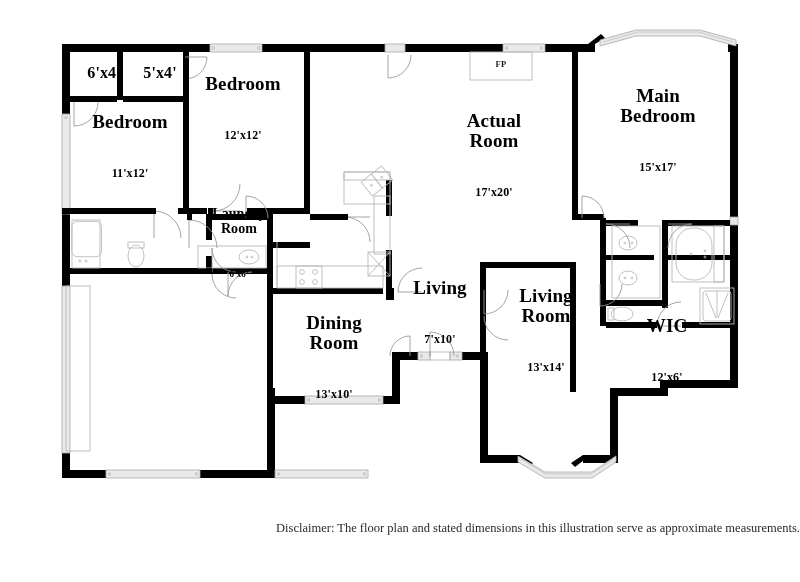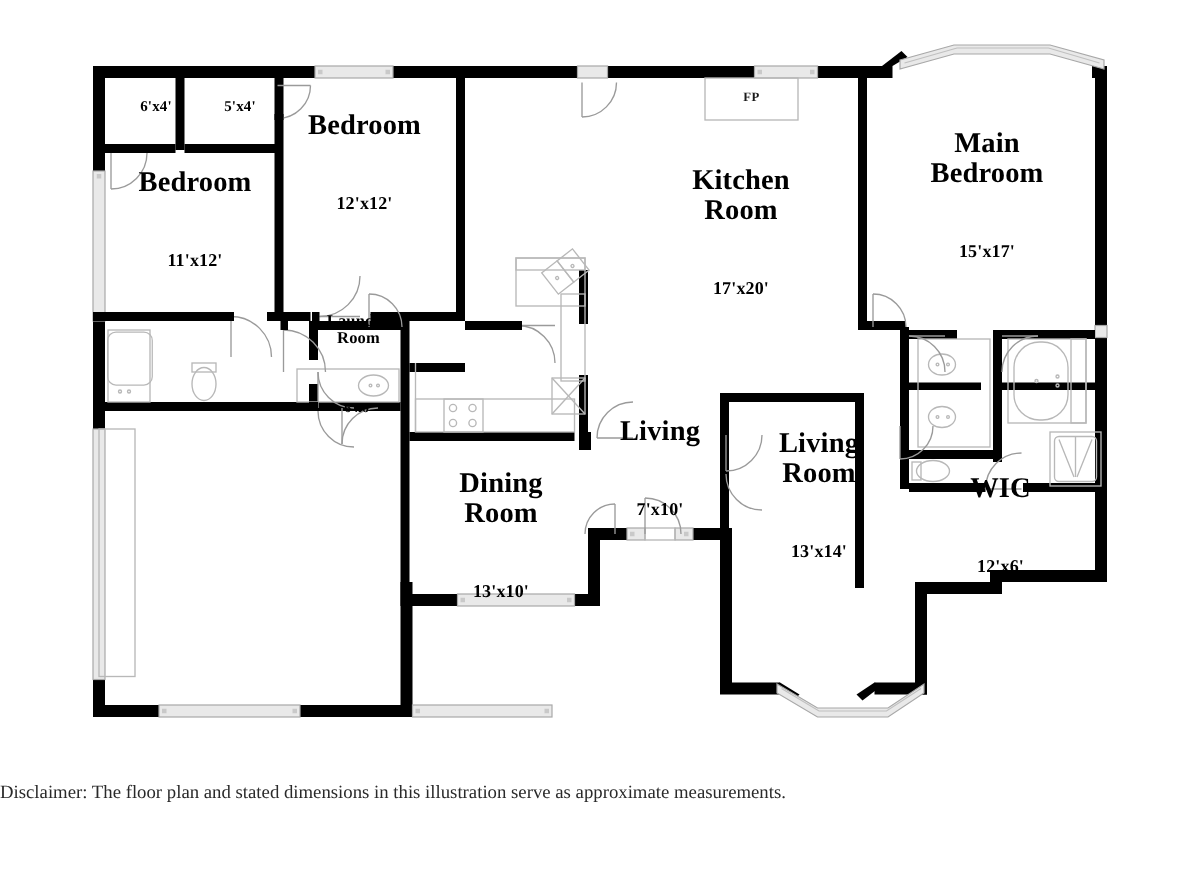--- a/index.html
+++ b/index.html
@@ -41,38 +41,38 @@
   .room-label .rl-name {
     display: block;
     font-size: 19px;
     letter-spacing: 0.1px;
   }
   .room-label .rl-dim {
     display: block;
     font-size: 12px;
     letter-spacing: 0.1px;
   }
-  .room-label.small .rl-name { font-size: 11px; }
+  .room-label.small .rl-name { font-size: 14px; }
   .room-label.small .rl-dim { font-size: 9px; }
-  .room-label.tiny .rl-name { font-size: 10px; padding-left: 16px; }
+  .room-label.tiny .rl-name { font-size: 16px; padding-left: 16px; }
   .fp-label {
     position: absolute;
     font-family: "Liberation Serif", serif;
     font-weight: bold;
     font-size: 8.5px;
     color: #1a1a1a;
     transform: translate(-50%, -50%);
     letter-spacing: 0.3px;
   }
   #disclaimer {
     position: absolute;
     left: 0;
     top: 519px;
     width: 800px;
-    text-align: left;
+    text-align: right;
     font-family: "Liberation Serif", serif;
     font-size: 12.5px;
     color: #2a2a2a;
     line-height: 1.45;
   }
   #disclaimer span { display: block; }
 </style>
 </head>
 <body>
 
@@ -461,21 +461,21 @@
     <span class="rl-dim">11'x12'</span>
   </div>
 
   <div class="room-label" style="left:243px; top:108px;">
     <span class="rl-name">Bedroom</span>
     <span class="rl-dim">12'x12'</span>
   </div>
 
 
   <div class="room-label" style="left:494px; top:155px;">
-    <span class="rl-name">Kitchen
+    <span class="rl-name">Actual
 Room</span>
     <span class="rl-dim">17'x20'</span>
   </div>
 
   <div class="room-label" style="left:658px; top:130px;">
     <span class="rl-name">Main
 Bedroom</span>
     <span class="rl-dim">15'x17'</span>
   </div>
 

